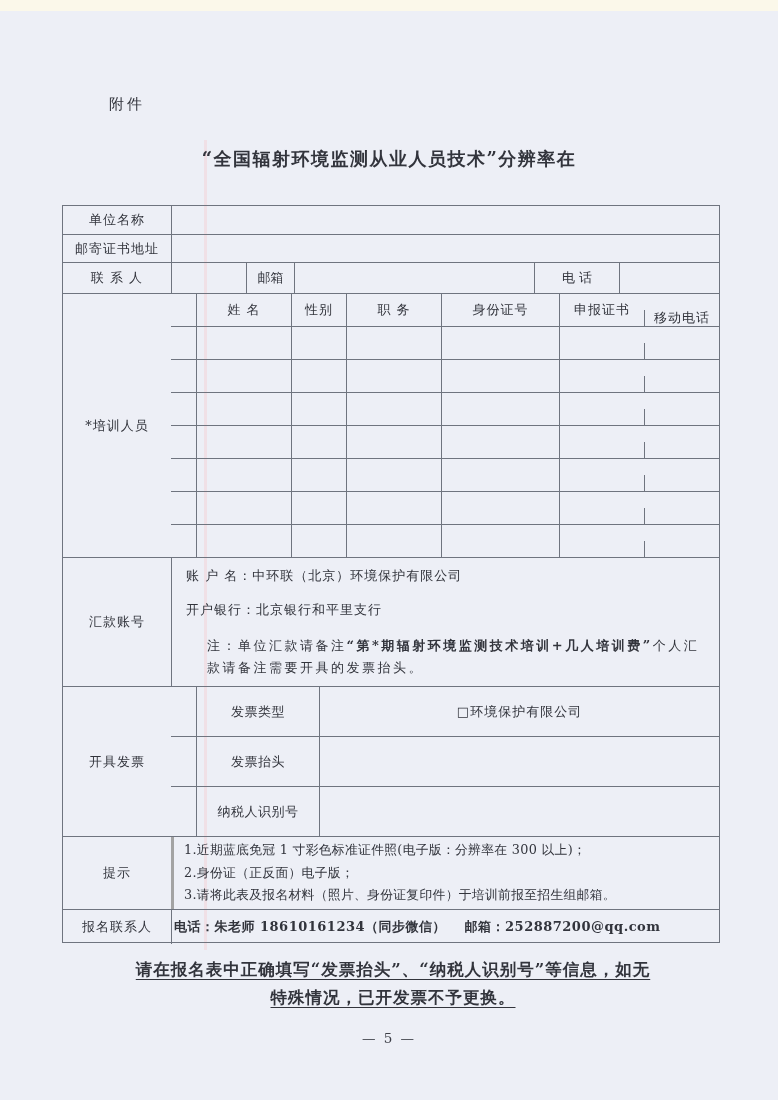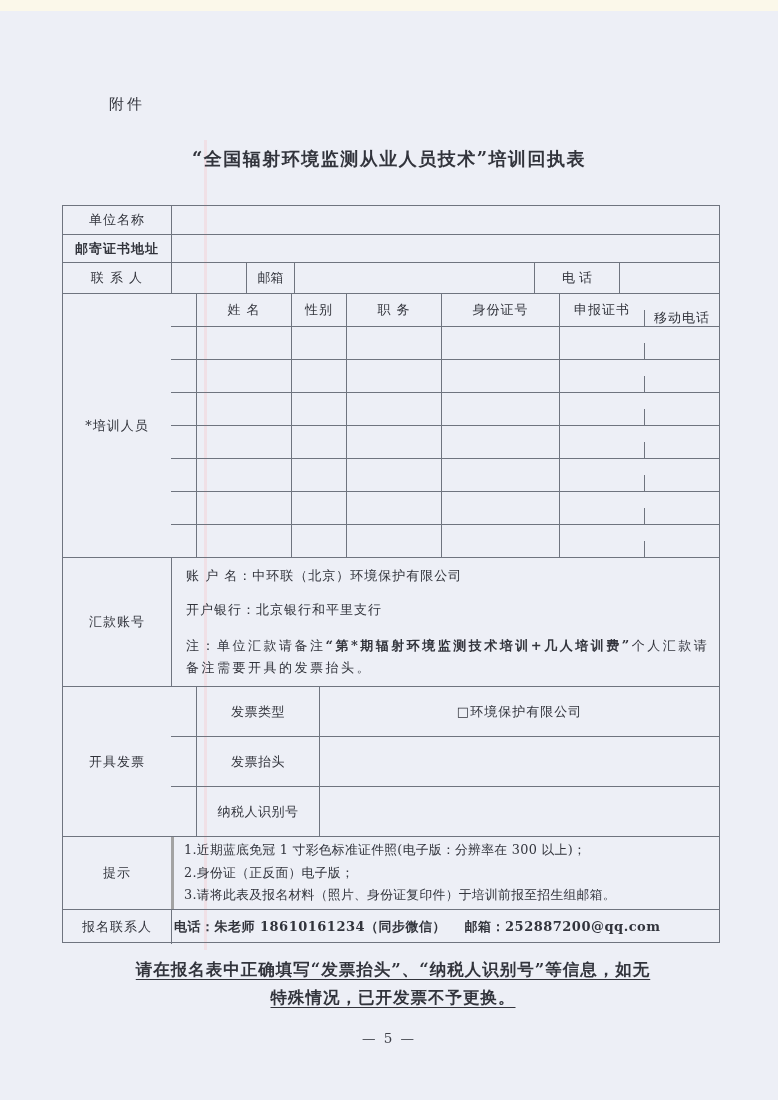--- a/index.html
+++ b/index.html
@@ -37,21 +37,21 @@
   .trow { display: flex; border-top: 1px solid #6f747f; }
   .trow:first-child { border-top: none; justify-content: flex-end; }
   .cell {
     display: flex; align-items: center; justify-content: center;
     border-left: 1px solid #6f747f; overflow: hidden;
   }
   .cell:first-child { border-left: none; }
   .c-label { width: 108px; flex: none; letter-spacing: 1px; text-align: center; }
   .c-fill  { flex: 1; }
   .r-unit    { height: 28px; flex: none; }
-  .r-mail    { height: 28px; flex: none; font-weight: bold; }
+  .r-mail    { height: 28px; flex: none; }
   .r-contact { height: 31px; flex: none; }
   .w-blank1 { width: 75px;  flex: none; }
   .w-email  { width: 48px;  flex: none; }
   .w-blank2 { width: 240px; flex: none; }
   .w-phone  { width: 85px;  flex: none; }
   
   .r-trainees { height: 264px; flex: none; }
   .group-right { flex: 1; display: flex; flex-direction: column; }
   .prow { display: flex; flex: 1; border-top: 1px solid #6f747f; padding-left: 25px; }
   .prow.phead { border-top: none; height: 32px; flex: none; }
@@ -64,21 +64,21 @@
   .pc4 { width: 118px; flex: none; }
   .pc5 { width: 85px;  flex: none; }
   .pc6 { flex: 1; margin-top: 16px; }
   
   .r-remit { height: 129px; flex: none; }
   .remit-content {
     flex: 1; border-left: 1px solid #6f747f;
     display: flex; flex-direction: column; justify-content: space-between;
     padding: 9px 8px 8px 14px; letter-spacing: 1px;
   }
-  .remit-note { letter-spacing: 2.5px; line-height: 1.65; }
+  .remit-note { letter-spacing: 2.5px; line-height: 1.65; margin-left: 21px; }
   
   .r-invoice { height: 150px; flex: none; }
   .inv-sub { width: 123px; flex: none; letter-spacing: 0.5px; }
   .inv-val { flex: 1; }
   
   .r-tips { height: 73px; flex: none; }
   .tips-content {
     flex: 1; border-left: 3px solid #a3a3a3;
     display: flex; flex-direction: column; justify-content: center;
     padding-left: 10px; line-height: 1.78; font-size: 12.8px; letter-spacing: 0.3px;
@@ -106,21 +106,21 @@
   }
   .bold { font-weight: bold; }
 </style>
 </head>
 <body>
 
 <div class="top-strip"></div>
 <div class="scan-artifact"></div>
 
 <div class="attachment">附件</div>
-<div class="doc-title">“全国辐射环境监测从业人员技术”培训回执表</div>
+<div class="doc-title">“全国辐射环境监测从业人员技术”分辨率在</div>
 
 <div class="form-table">
 
   <div class="trow r-unit">
     <div class="cell c-label">单位名称</div>
     <div class="cell c-fill"></div>
   </div>
 
   <div class="trow r-mail">
     <div class="cell c-label">邮寄证书地址</div>

